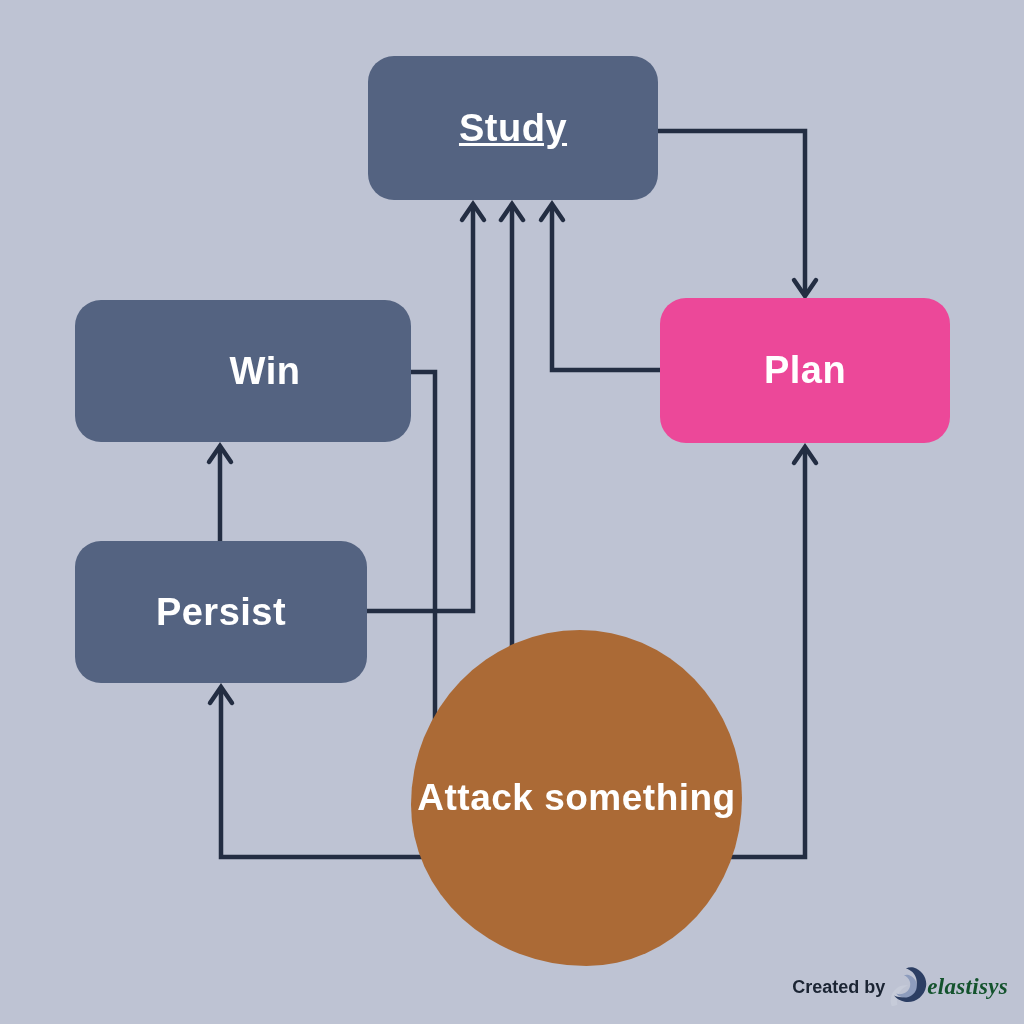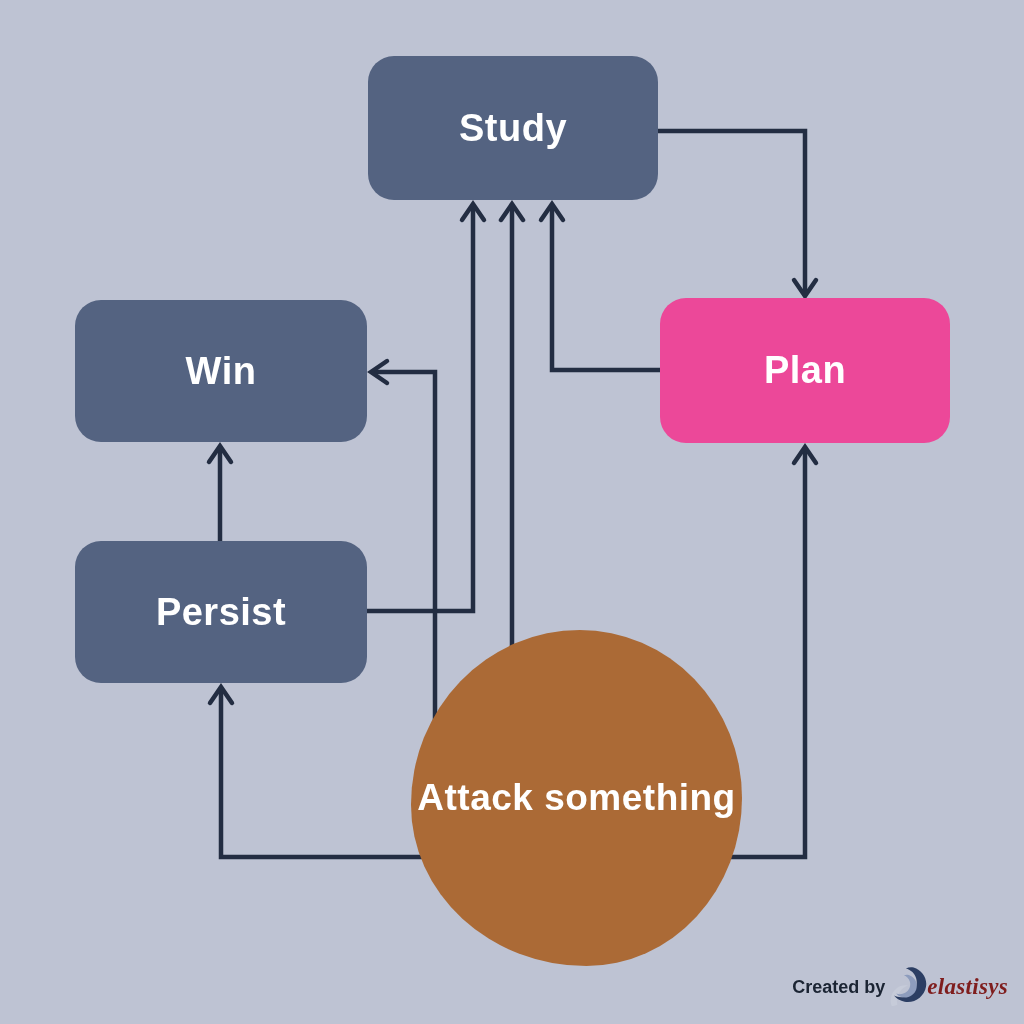--- a/index.html
+++ b/index.html
@@ -34,25 +34,25 @@
   <polyline points="658,131 805,131 805,296" fill="none" stroke="#232d42" stroke-width="4.5" stroke-linejoin="miter" marker-end="url(#arrowhead)"></polyline>
       <polyline points="662,370 552,370 552,204" fill="none" stroke="#232d42" stroke-width="4.5" stroke-linejoin="miter" marker-end="url(#arrowhead)"></polyline>
       <polyline points="365,611 473,611 473,204" fill="none" stroke="#232d42" stroke-width="4.5" stroke-linejoin="miter" marker-end="url(#arrowhead)"></polyline>
       <polyline points="512,650 512,204" fill="none" stroke="#232d42" stroke-width="4.5" stroke-linejoin="miter" marker-end="url(#arrowhead)"></polyline>
       <polyline points="220,543 220,446" fill="none" stroke="#232d42" stroke-width="4.5" stroke-linejoin="miter" marker-end="url(#arrowhead)"></polyline>
       <polyline points="435,760 435,372 371,372" fill="none" stroke="#232d42" stroke-width="4.5" stroke-linejoin="miter" marker-end="url(#arrowhead)"></polyline>
       <polyline points="430,857 221,857 221,687" fill="none" stroke="#232d42" stroke-width="4.5" stroke-linejoin="miter" marker-end="url(#arrowhead)"></polyline>
       <polyline points="720,857 805,857 805,447" fill="none" stroke="#232d42" stroke-width="4.5" stroke-linejoin="miter" marker-end="url(#arrowhead)"></polyline>
     </svg>
 
-  <div class="node rect-node" id="node-study" style="background: rgb(84, 99, 129); color: rgb(255, 255, 255);">
+  <div class="node rect-node" id="node-study" style="background: rgb(84, 99, 129); color: rgb(255, 255, 255); text-decoration: underline;">
     <span>Study</span>
   </div>
 
-  <div class="node rect-node" id="node-win" style="background: rgb(84, 99, 129); color: rgb(255, 255, 255);">
+  <div class="node rect-node" id="node-win" style="background: rgb(84, 99, 129); color: rgb(255, 255, 255); padding-left: 44px;">
     <span>Win</span>
   </div>
 
   <div class="node rect-node" id="node-plan" style="background: #ec4899; color: rgb(255, 255, 255);">
     <span>Plan</span>
   </div>
 
   <div class="node rect-node" id="node-persist" style="background: rgb(84, 99, 129); color: rgb(255, 255, 255);">
     <span>Persist</span>
   </div>
@@ -61,16 +61,16 @@
     <span>Attack something</span>
   </div>
 
   <div id="footer">
     <span class="created-by" style="color: rgb(27, 36, 51);">Created by</span>
     <svg class="logo" viewBox="0 0 44 44" xmlns="http://www.w3.org/2000/svg">
       <path class="logo-light" d="M7 42c-2.5-6.5-.5-14 5-18.5 3.2-2.7 8-4 12-3-3 1.2-6.2 3.2-8.3 6.2-3 4.2-4 9.3-2.7 13.8-2 1-4 1.3-6 1.5z" fill="#c6cbd9"></path>
       <path class="logo-dark" d="M30 1.5c8.5 2.5 14.5 11 13 20-1.7 10.5-12 18-22.5 16-4.5-.9-8.5-3.2-11-6.5 4.3 2.2 9.6 2.4 14 .3 7.3-3.3 11.3-11 9.2-18.3-1.4-5.2-5.6-9.2-10.8-10.5 2.7-1.4 5.4-1.6 8.1-1z" fill="#2c3e63"></path>
       <path class="logo-mid" d="M25 9.5c6.2 2 9.8 8.6 7.8 14.8-2.1 6.4-9 10.1-15.3 8.3-2.3-.7-4.3-2-5.7-3.8 3 1.2 6.5.9 9.4-.7 4.2-2.4 6.2-7.3 4.8-11.8-.9-3-3.2-5.4-6.2-6.5 1.7-.8 3.5-.9 5.2-.3z" fill="#8d9cbd"></path>
     </svg>
-    <span class="brand" style="color: #7f1d1d;">elastisys</span>
+    <span class="brand" style="color: #14532d;">elastisys</span>
   </div>
 
 </div>
 
 </body></html>

